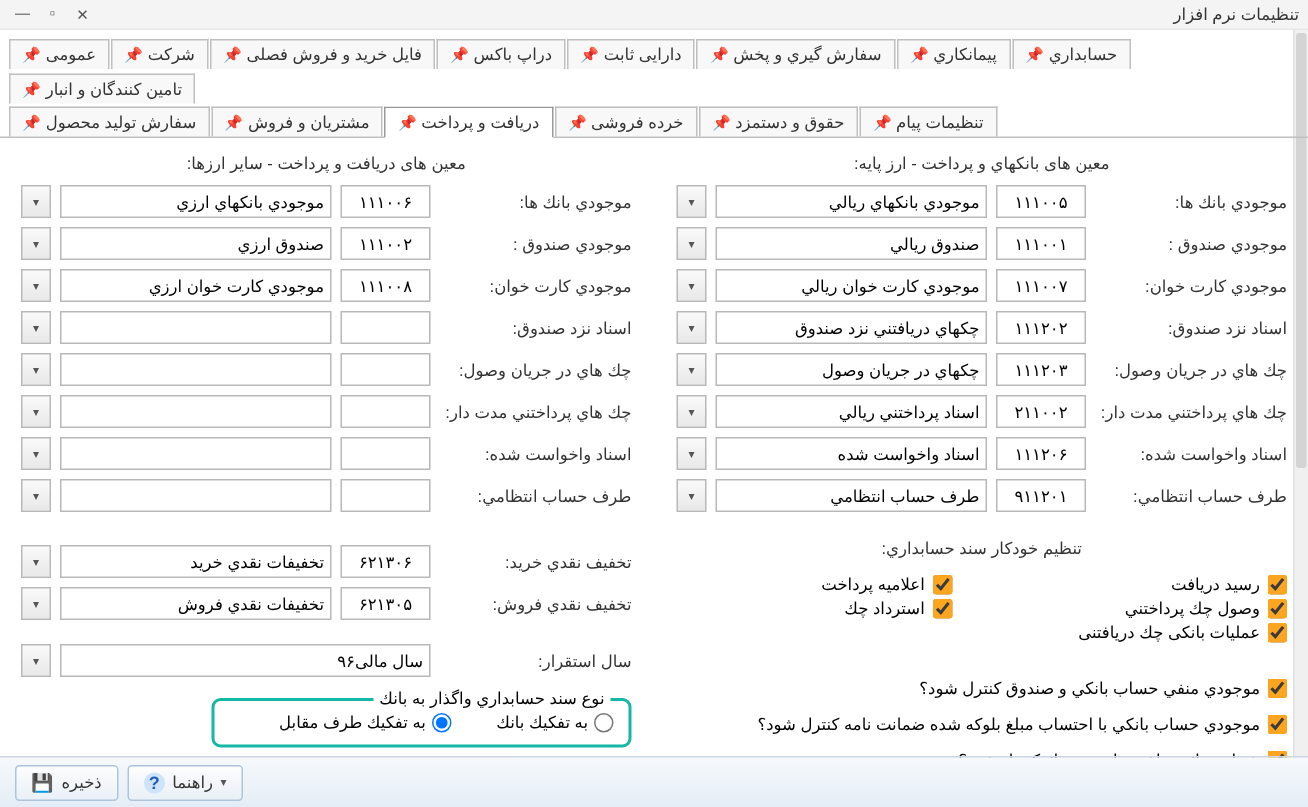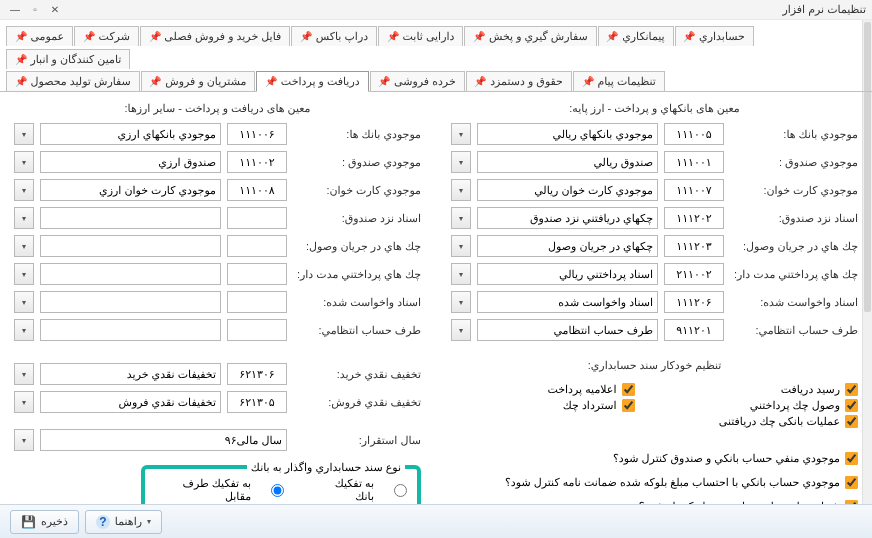--- a/index.html
+++ b/index.html
@@ -20,24 +20,24 @@
 .form-row .lbl { width: 128px; text-align: right; font-size: 11px; color: #333; flex-shrink: 0; }
 .form-row .code { width: 60px; height: 22px; border: 1px solid #b8b8b8; background: #fff; text-align: center; font-size: 11px; padding: 0 0; direction: ltr; }
 .form-row .desc { flex: 1; height: 22px; border: 1px solid #b8b8b8; background: #fff; font-size: 11px; padding: 0 4px; text-align: right; }
 .form-row .dd { width: 20px; height: 22px; border: 1px solid #b8b8b8; background: linear-gradient(#fafafa,#e8e8e8); display: flex; align-items: center; justify-content: center; font-size: 8px; color: #555; cursor: default; }
 .col-right { grid-column: 1; }
 .col-left { grid-column: 2; }
 .auto-doc { margin-top: 18px; }
 .chk-row { display: flex; align-items: center; gap: 5px; margin: 3px 0; font-size: 11px; }
 .chk-row input[type=checkbox] { width: 13px; height: 13px; accent-color: #fca520; }
 .discount { margin-top: 22px; }
-.radiogroup { border: 4px solid #14b8a6; border-radius: 6px; padding: 8px 10px; margin-top: 14px; position: relative; width: 280px; }
+.radiogroup { border: 2px solid #14b8a6; border-radius: 6px; padding: 8px 10px; margin-top: 14px; position: relative; width: 280px; }
 .radiogroup-title { position: absolute; top: -8px; right: 12px; background: #fff; padding: 0 4px; font-size: 11px; }
 .radiogroup .opts { display: flex; gap: 30px; }
-.radiogroup label { display: flex; align-items: center; gap: 20px; font-size: 11px; }
+.radiogroup label { display: flex; align-items: center; gap: 4px; font-size: 11px; }
 .footer { position: absolute; bottom: 0; left: 0; right: 0; height: 34px; background: linear-gradient(#f6f9fc, #e4edf6); border-top: 1px solid #cbd6e2; display: flex; align-items: center; padding: 0 10px; gap: 6px; direction: ltr; }
 .footer-btn { height: 24px; padding: 0 10px; border: 1px solid #b0c4d8; background: linear-gradient(#fdfdfd,#e9f0f7); border-radius: 3px; display: flex; align-items: center; gap: 5px; font-size: 11px; color: #333; cursor: default; }
 .footer-btn .ico { font-size: 12px; }
 .footer-btn .arr { font-size: 8px; color: #555; }
 .scrollbar { position: absolute; right: 0; top: 20px; bottom: 34px; width: 10px; background: #f0f0f0; border-left:1px solid #e0e0e0; }
 .scrollbar .thumb { position: absolute; top: 2px; left: 1px; right: 1px; height: 60%; background: #d4d4d4; border-radius: 2px; }
 .checks { margin-top: 18px; display:flex; flex-direction:column; gap:5px; }
 </style>
 </head>
 <body>

